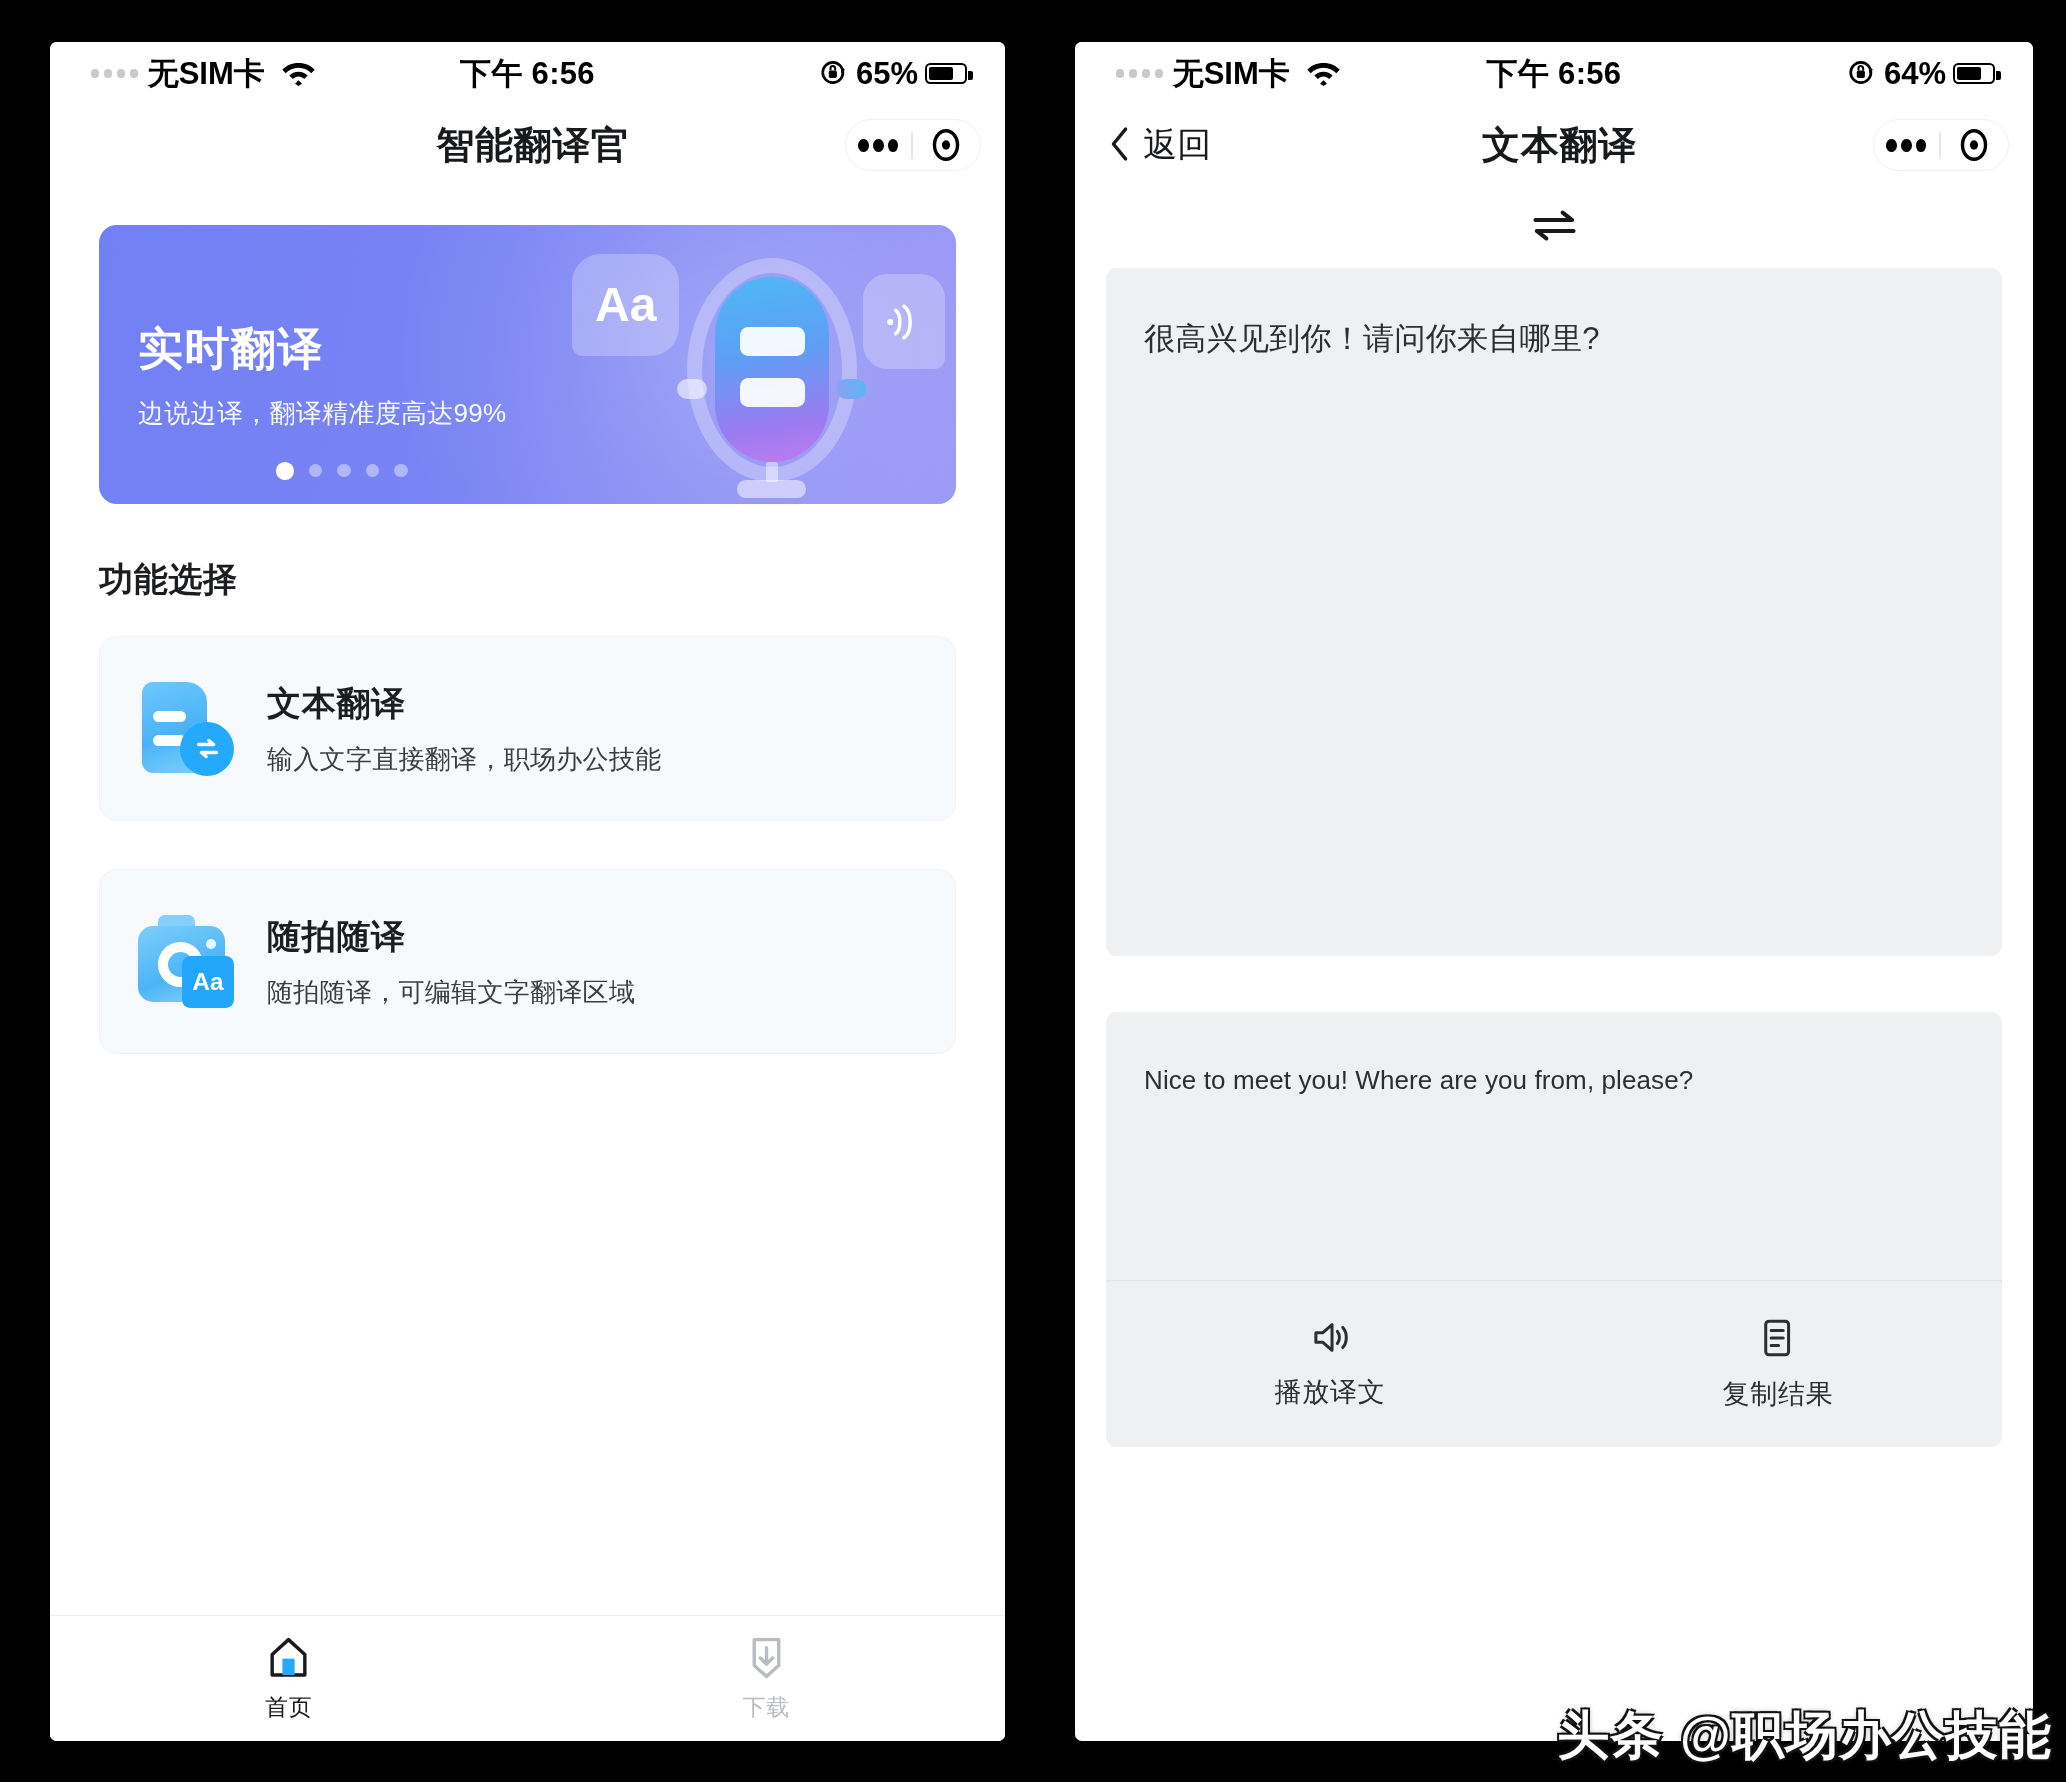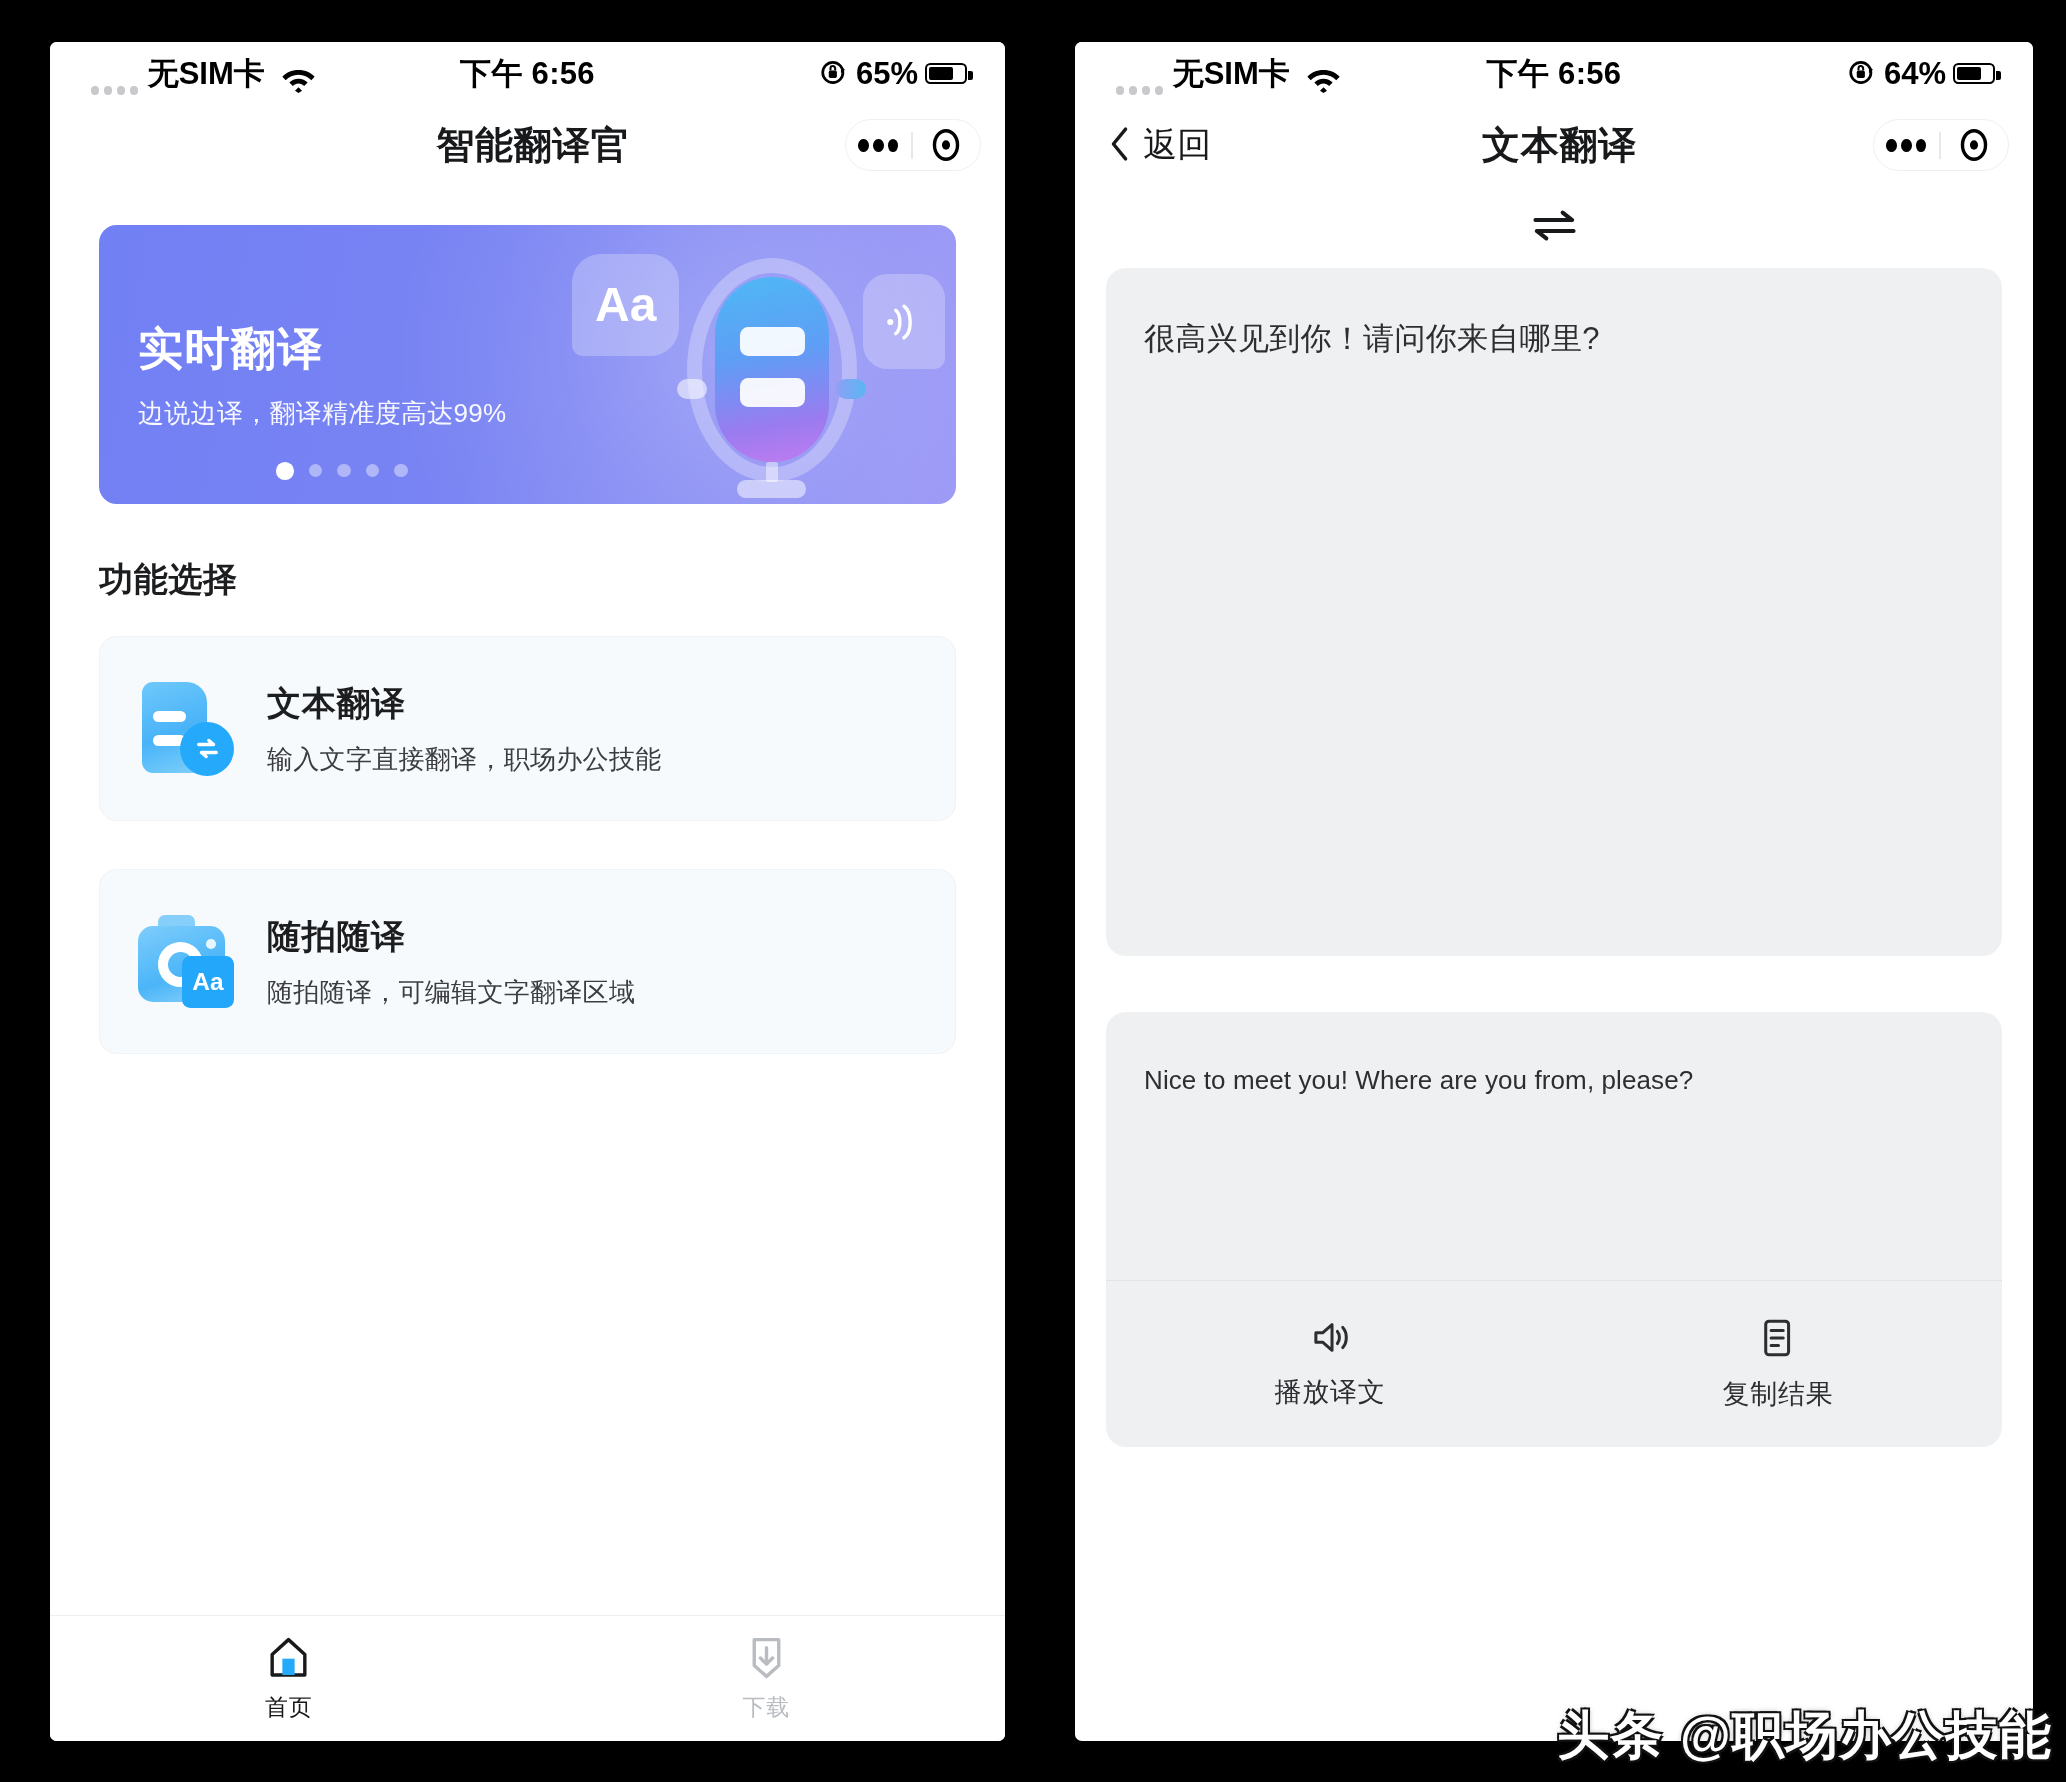--- a/index.html
+++ b/index.html
@@ -21,21 +21,21 @@
   #phone-right { left: 1075px; top: 42px;  width: 958px; height: 1699px; border-radius: 6.8px; }
 
   
   .statusbar {
     height: 63px;
     display: flex; align-items: center;
     padding: 0 38px 0 41px;
     background: #fff;
     position: relative;
   }
-  .sb-left { display: flex; align-items: flex-end; gap: 9.5px; }
+  .sb-left { display: flex; align-items: center; gap: 9.5px; }
   .sig-dots { display: flex; gap: 4.8px; align-items: flex-end; }
   .sig-dots i { width: 8.2px; height: 8.2px; border-radius: 50%; background: #c9c9cd; display: block; }
   .sb-carrier { font-size: 31px; font-weight: 600; letter-spacing: 0px; color: #000; }
   .wifi { margin-left: 6.8px; display: inline-block; }
   .sb-time {
     position: absolute; left: 0; right: 0; text-align: center;
     font-size: 31px; font-weight: 600; color: #000; letter-spacing: 0.3px;
     pointer-events: none;
   }
   .sb-right { margin-left: auto; display: flex; align-items: center; gap: 7px; }
@@ -185,21 +185,21 @@
   .tab.inactive .tab-label { color: #b9bcc0; }
 
   
   .right-body { background: #fff; padding: 0 31px; }
   .lang-row {
     height: 83px; display: flex; align-items: center; justify-content: center; gap: 44px; flex-direction: column;
   }
   .lang-pick { display: flex; align-items: center; gap: 11px; font-size: 31px; color: #1b1c1e; }
   .caret { width: 0; height: 0; border-left: 8.8px solid transparent; border-right: 8.8px solid transparent; border-top: 11px solid #1b1c1e; display: inline-block; }
 
-  .panel { background: #eef0f2; border-radius: 20px; }
+  .panel { background: #eef0f2; border-radius: 11px; }
   .input-panel { height: 688px; position: relative; padding: 48px 38px 0; }
   .input-text { font-size: 31px; color: #2c2e31; line-height: 1.5; letter-spacing: 0.3px; }
   .btn-row { position: absolute; left: 38px; right: 38px; bottom: 39px; display: flex; gap: 58px; }
   .btn {
     height: 86px; border-radius: 12.2px;
     display: flex; align-items: center; justify-content: center;
     font-size: 31px; letter-spacing: 0.7px;
   }
   .btn-clear { width: 231px; background: #eef0f2; border: 2px solid #4fa9ef; color: #4fa9ef; }
   .btn-translate { flex: 1; background: #56adf0; color: #fff; }

